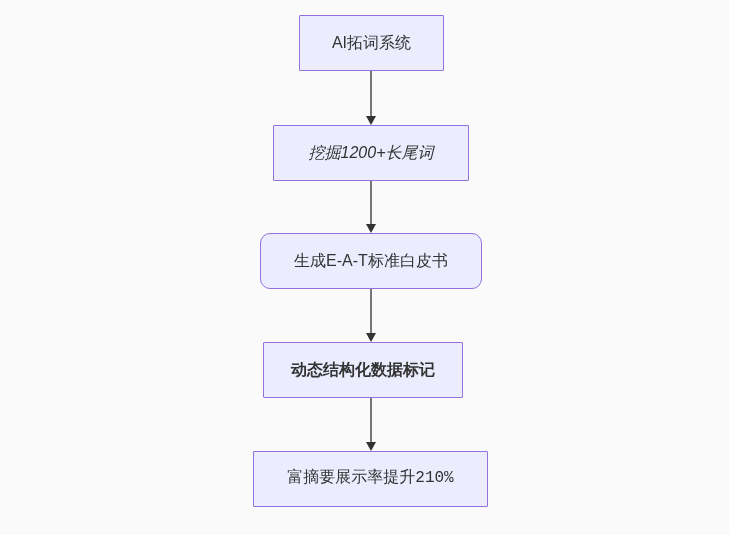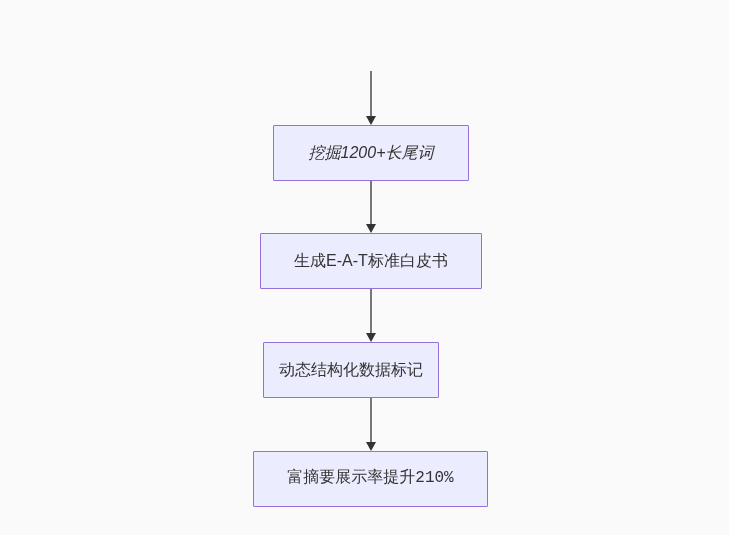--- a/index.html
+++ b/index.html
@@ -50,39 +50,42 @@
     border-left: 5px solid transparent;
     border-right: 5px solid transparent;
     border-top: 9px solid var(--arrowhead);
   }
 </style>
 </head>
 <body>
 
 <div class="canvas">
 
+  <div class="node" style="left:299px; top:15px; width:145px; height:56px;">
+    <span>AI拓词系统</span>
+  </div>
 
   <div class="edge-line" style="left:370px; top:71px; height:45px;"></div>
   <div class="arrowhead" style="left:366px; top:116px;"></div>
 
   <div class="node" style="left:273px; top:125px; width:196px; height:56px;font-style:italic;">
     <span>挖掘1200+长尾词</span>
   </div>
 
   <div class="edge-line" style="left:370px; top:181px; height:43px;"></div>
   <div class="arrowhead" style="left:366px; top:224px;"></div>
 
-  <div class="node" style="left:260px; top:233px; width:222px; height:56px;">
+  <div class="node" style="left:260px; top:233px; width:222px; height:56px;border-radius:10px;">
     <span>生成E-A-T标准白皮书</span>
   </div>
 
   <div class="edge-line" style="left:370px; top:289px; height:44px;"></div>
   <div class="arrowhead" style="left:366px; top:333px;"></div>
 
-  <div class="node" style="left:263px; top:342px; width:176px; height:56px;">
+  <div class="node" style="left:263px; top:342px; width:200px; height:56px;font-weight:bold;">
     <span>动态结构化数据标记</span>
   </div>
 
   <div class="edge-line" style="left:370px; top:398px; height:44px;"></div>
   <div class="arrowhead" style="left:366px; top:442px;"></div>
 
   <div class="node" style="left:253px; top:451px; width:235px; height:56px;font-family:Liberation Mono, monospace;">
     <span>富摘要展示率提升210%</span>
   </div>
 

